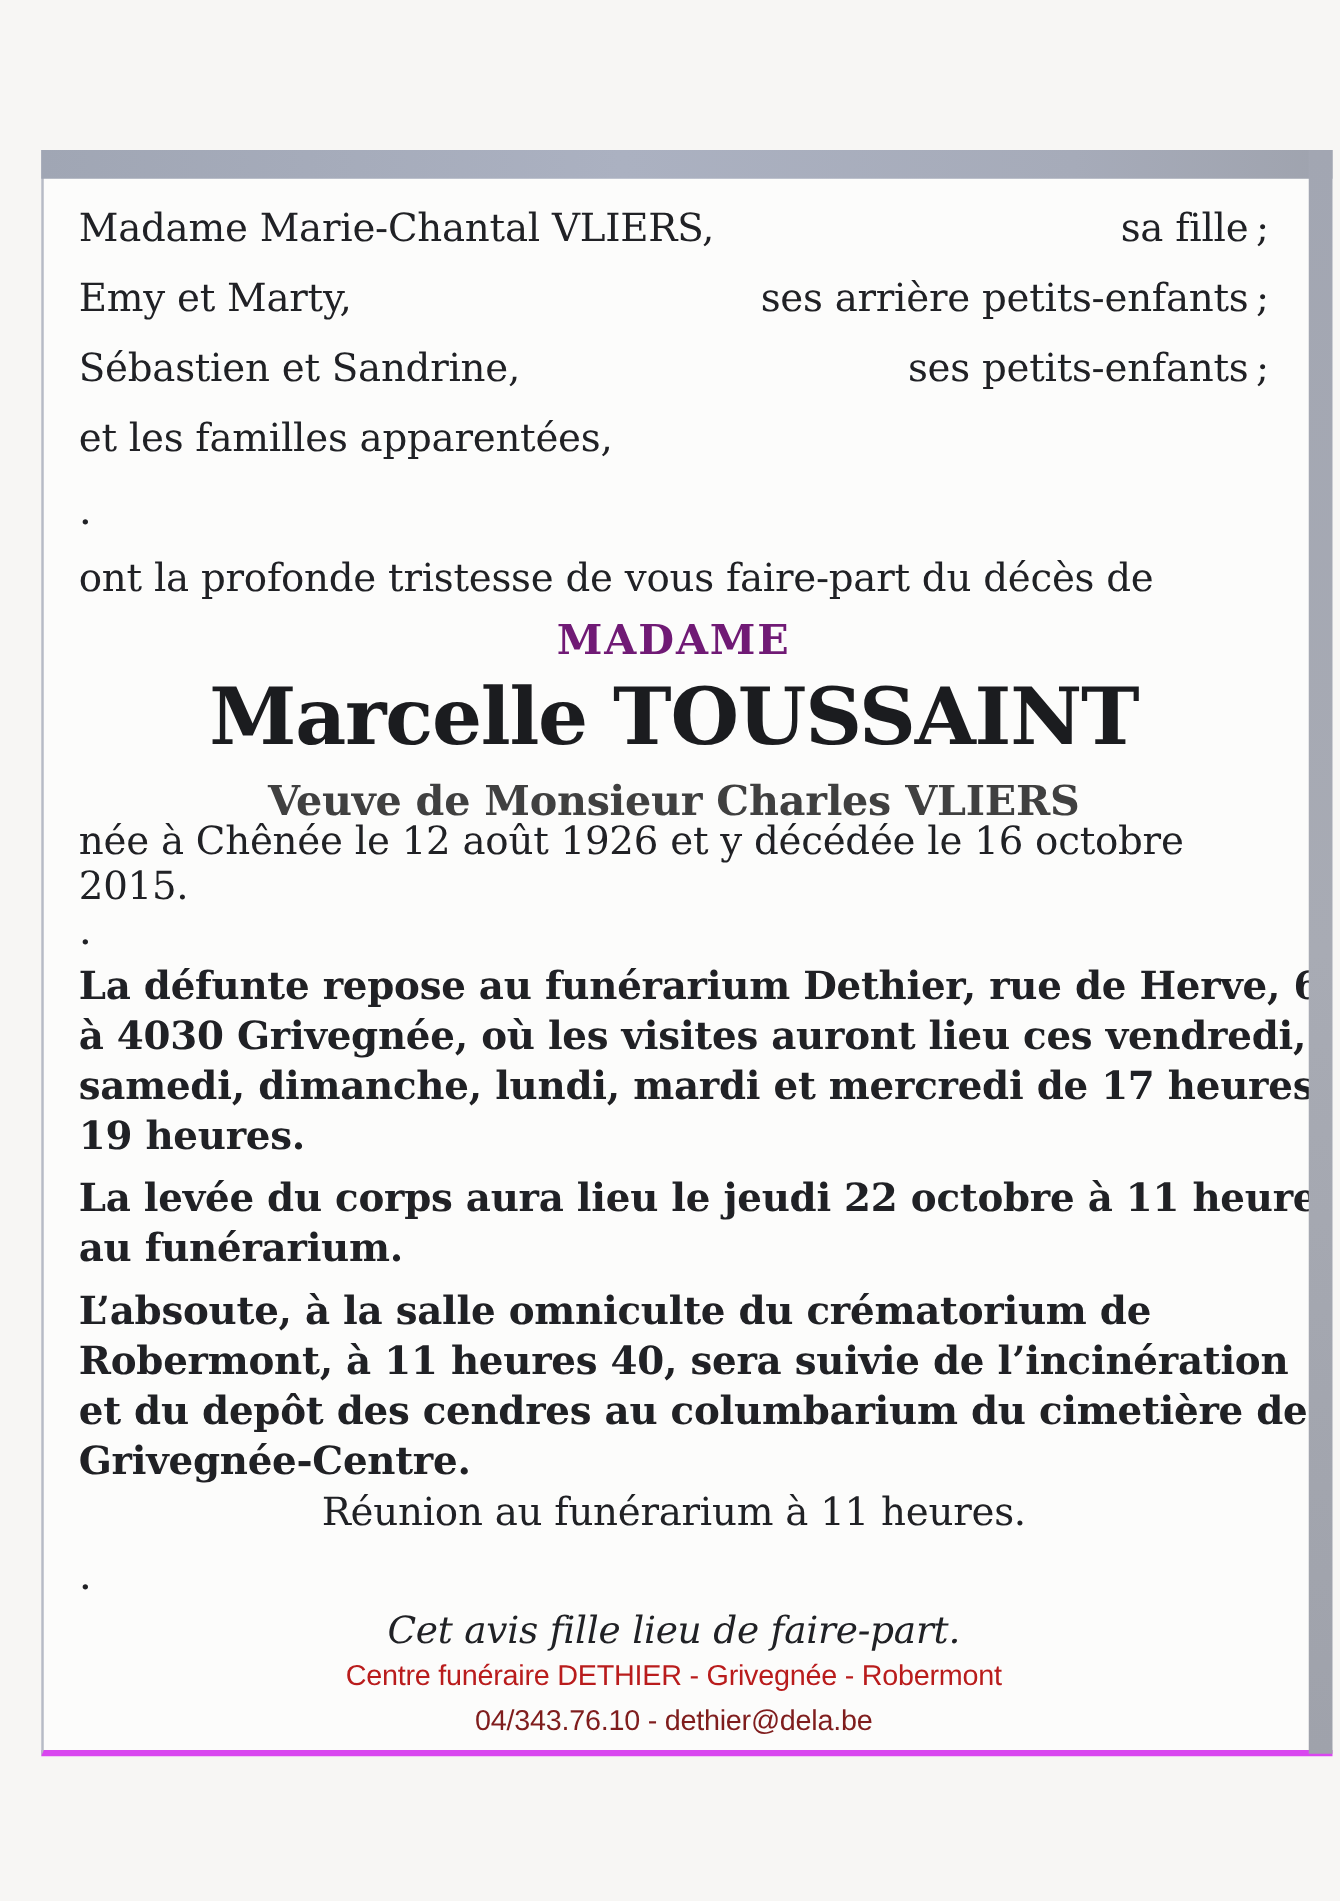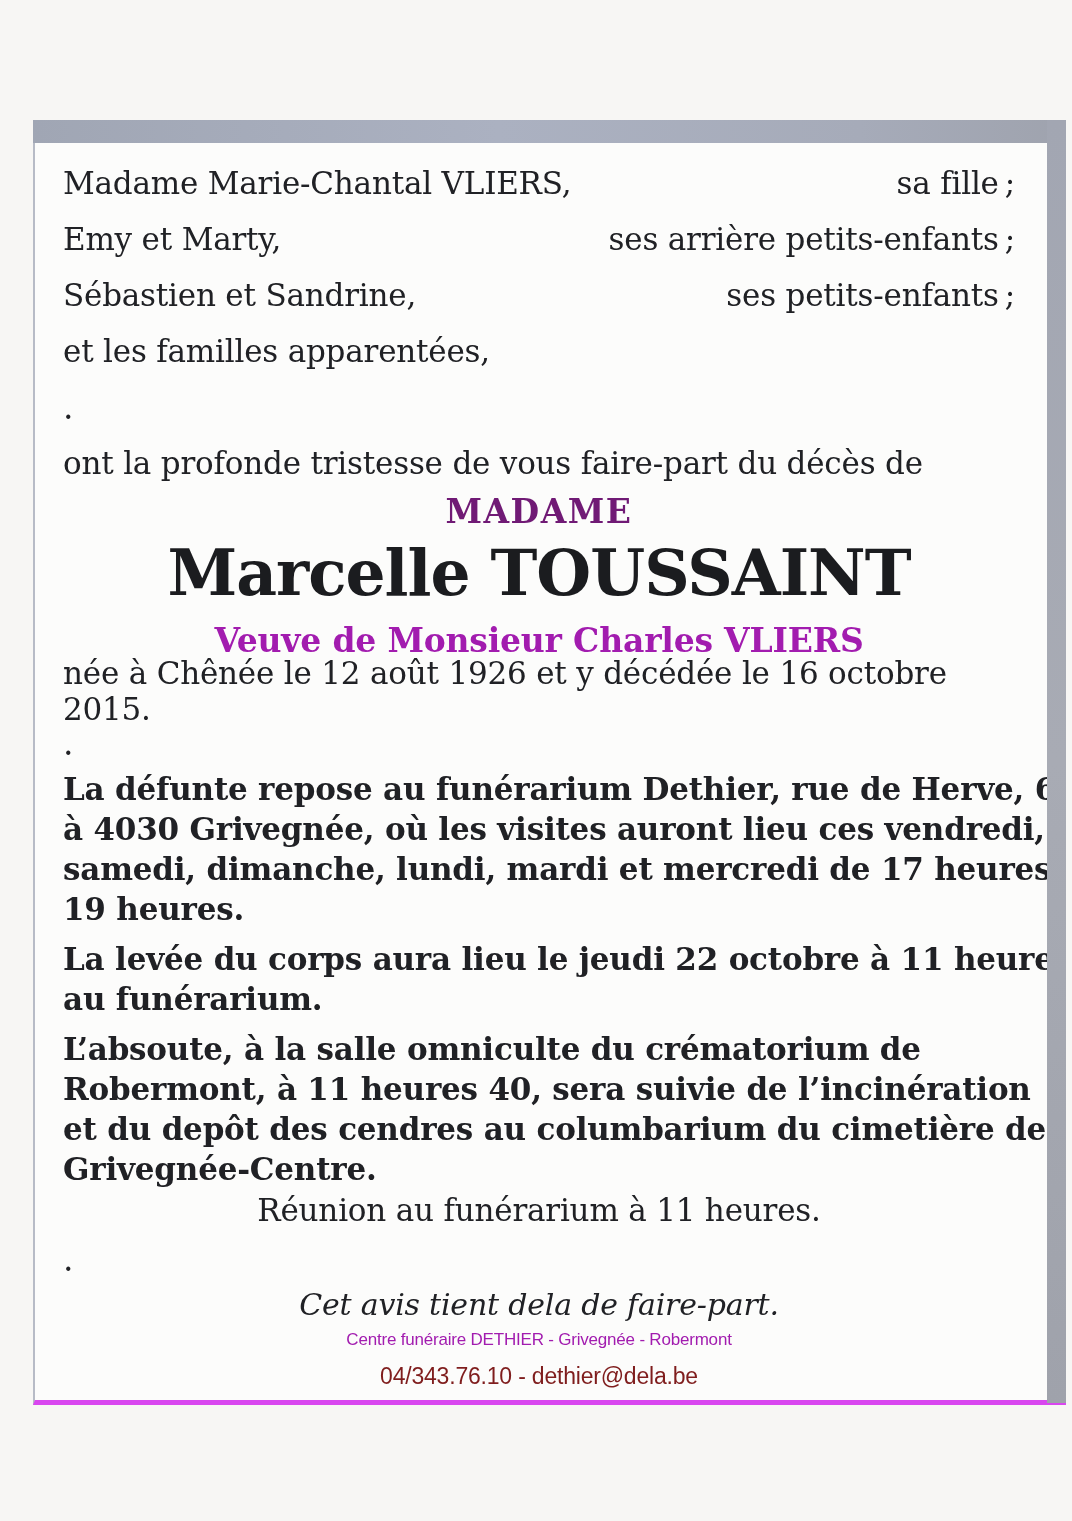--- a/index.html
+++ b/index.html
@@ -85,21 +85,21 @@
     letter-spacing: -1px;
     color: #1b1c1f;
   }
   .subtitle {
     height: 50px;
     display: flex;
     align-items: center;
     justify-content: center;
     font-size: 33px;
     font-weight: bold;
-    color: #a21caf;
+    color: #404040;
   }
   .birth-row {
     height: 52px;
     display: flex;
     align-items: center;
   }
   .para {
     margin: 0 0 10px 0;
     line-height: 40px;
     white-space: pre;
@@ -115,23 +115,23 @@
   }
   .reunion { height: 42px; }
   .notice {
     height: 34px;
     font-style: italic;
     font-size: 30px;
   }
   .footer-1 {
     height: 38px;
     font-family: "Liberation Sans", sans-serif;
-    font-size: 17px;
+    font-size: 23px;
     letter-spacing: -0.2px;
-    color: #a21caf;
+    color: #b91c1c;
   }
   .footer-2 {
     height: 34px;
     font-family: "Liberation Sans", sans-serif;
     font-size: 23px;
     letter-spacing: -0.2px;
     color: #7f1d1d;
   }
 </style>
 </head>
@@ -180,20 +180,20 @@
 au funérarium.</p>
     <p class="para para-last">L’absoute, à la salle omniculte du crématorium de
 Robermont, à 11 heures 40, sera suivie de l’incinération
 et du depôt des cendres au columbarium du cimetière de
 Grivegnée-Centre.</p>
 
     <div class="center-row reunion">Réunion au funérarium à 11 heures.</div>
 
     <div class="dot-row dot-3">.</div>
 
-    <div class="center-row notice">Cet avis tient dela de faire-part.</div>
+    <div class="center-row notice">Cet avis fille lieu de faire-part.</div>
 
     <div class="center-row footer-1">Centre funéraire DETHIER - Grivegnée - Robermont</div>
 
     <div class="center-row footer-2">04/343.76.10 - dethier@dela.be</div>
 
   </div>
 </div>
 
 </body></html>

